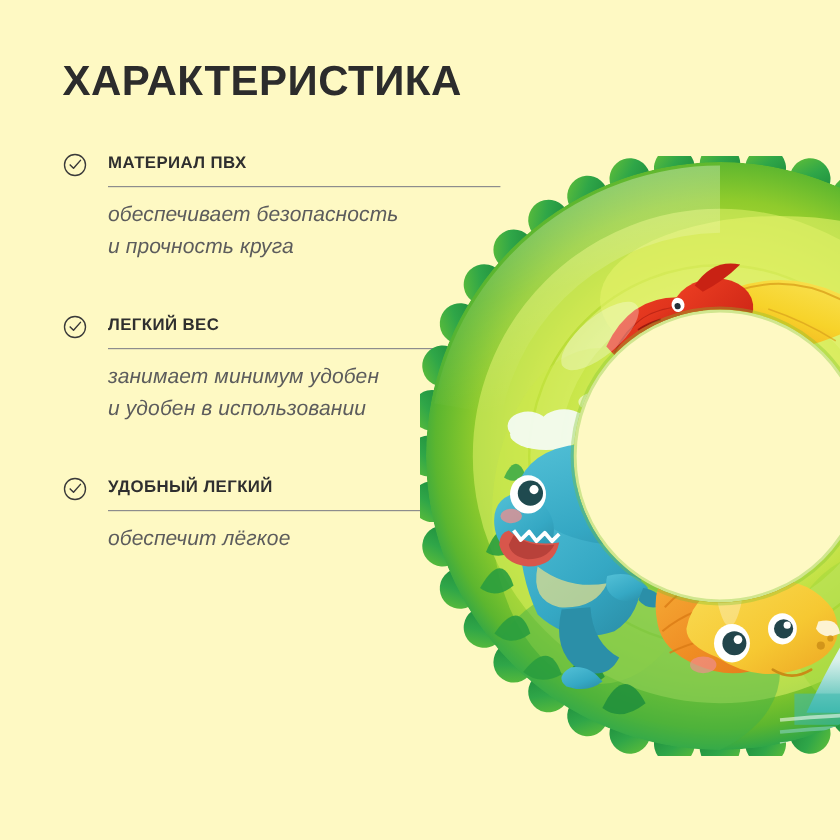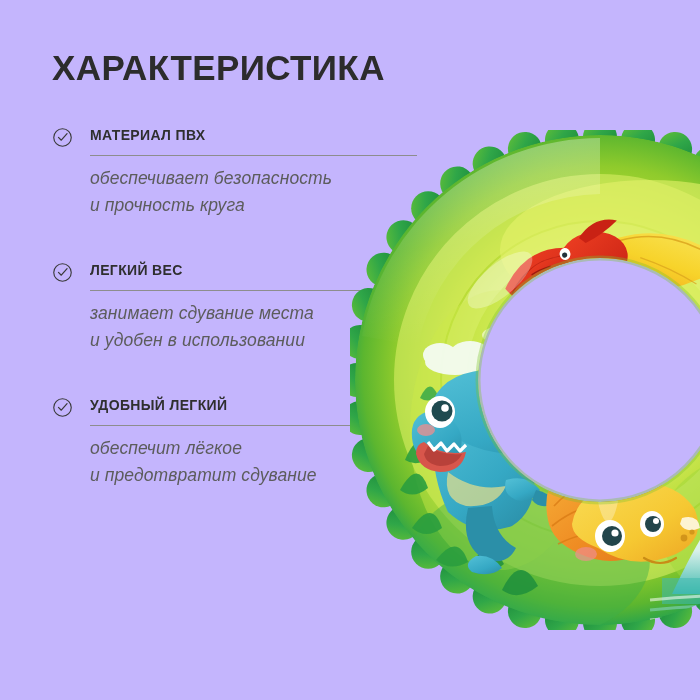--- a/index.html
+++ b/index.html
@@ -3,21 +3,21 @@
 <meta charset="utf-8">
 <style>
   * { margin:0; padding:0; box-sizing:border-box; }
   html,body { width:700px; height:700px; }
   body {
     background:#ffffff;
     font-family:"Liberation Sans","DejaVu Sans",sans-serif;
     overflow:hidden;
     position:relative;
   }
-  #stage { position:relative; width:700px; height:700px; background:#c4b5fd; overflow:hidden;padding-left:20px; }
+  #stage { position:relative; width:700px; height:700px; background:#fef9c3; overflow:hidden;padding-left:20px; }
 
   
   .panel { position:absolute; left:52px; top:46px; width:380px; }
 
   .page-title {
     font-size:35px;
     font-weight:bold;
     letter-spacing:0.4px;
     color:#2c2c2c;
     line-height:44px;
@@ -102,37 +102,36 @@
       <div class="feature">
         <span class="check-icon">
           <svg viewBox="0 0 24 24" fill="none">
             <circle cx="12" cy="12" r="10" stroke="#3a3a3a" stroke-width="1.3"></circle>
             <path d="M7.4 11.9 L10.6 15.1 L17.2 7.6" stroke="#3a3a3a" stroke-width="1.4" stroke-linecap="round" stroke-linejoin="round"></path>
           </svg>
         </span>
         <div class="feature-title">ЛЕГКИЙ ВЕС</div>
         <div class="divider"></div>
         <div class="feature-desc">
-          <span>занимает сдувание места</span>
+          <span>занимает минимум удобен</span>
           <span>и удобен в использовании</span>
         </div>
       </div>
 
       <div class="feature">
         <span class="check-icon">
           <svg viewBox="0 0 24 24" fill="none">
             <circle cx="12" cy="12" r="10" stroke="#3a3a3a" stroke-width="1.3"></circle>
             <path d="M7.4 11.9 L10.6 15.1 L17.2 7.6" stroke="#3a3a3a" stroke-width="1.4" stroke-linecap="round" stroke-linejoin="round"></path>
           </svg>
         </span>
         <div class="feature-title">УДОБНЫЙ ЛЕГКИЙ</div>
         <div class="divider"></div>
         <div class="feature-desc">
           <span>обеспечит лёгкое</span>
-          <span>и предотвратит сдувание</span>
         </div>
       </div>
 
     </div>
   </div>
 
   <div class="product">
     <div class="ring-wrap">
       <svg class="ring-svg" viewBox="0 0 500 500">
         <defs>

